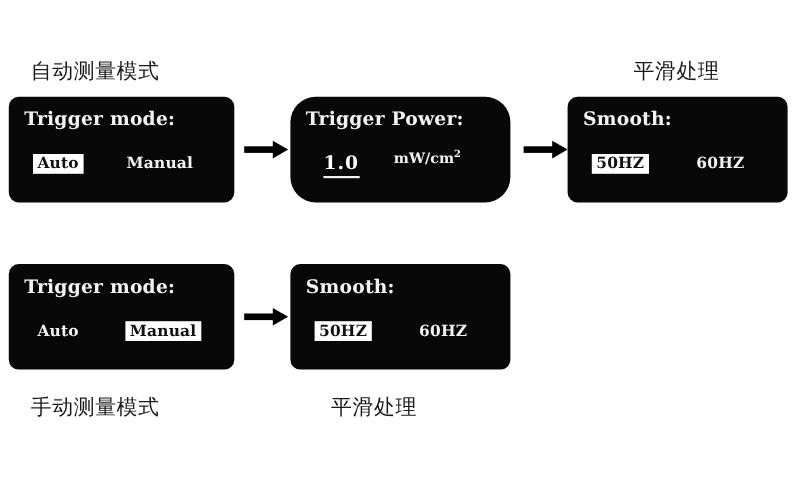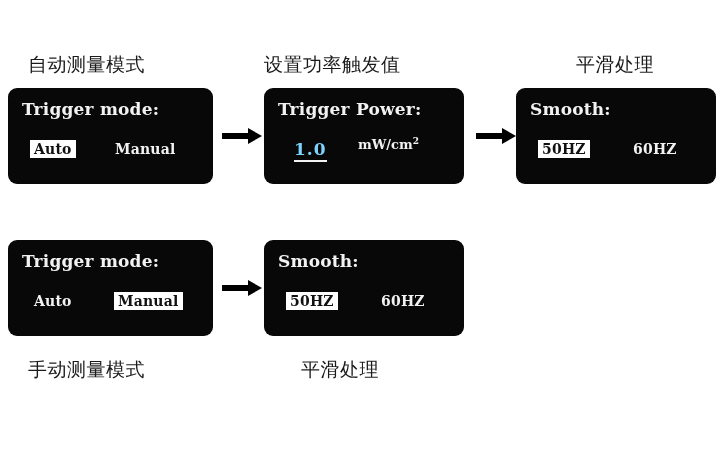--- a/index.html
+++ b/index.html
@@ -70,21 +70,21 @@
   }
   .unit sup {
     font-size: 9px;
     vertical-align: super;
   }
   .value {
     position: absolute;
     font-family: "DejaVu Serif", serif;
     font-weight: bold;
     font-size: 17px;
-    color: #7dd3fc;
+    color: #ffffff;
     white-space: nowrap;
     border-bottom: 2px solid #f2f2f2;
     padding-bottom: 1px;
     letter-spacing: 1px;
   }
   .arrow {
     position: absolute;
     height: 16px;
   }
   .arrow .shaft {
@@ -103,35 +103,34 @@
     border-bottom: 8px solid transparent;
     border-left: 14px solid #000000;
   }
 </style>
 </head>
 <body>
 
 <div class="stage">
 
   <div class="caption" style="left:28px; top:52px;">自动测量模式</div>
-  <div class="caption" style="left:264px; top:52px;">设置功率触发值</div>
   <div class="caption" style="left:576px; top:52px;">平滑处理</div>
 
   <div class="screen" style="left:8px; top:88px; width:205px; height:96px;">
     <div class="title">Trigger mode:</div>
     <div class="opt sel" style="left:22px; top:52px;">Auto</div>
     <div class="opt" style="left:107px; top:53px;">Manual</div>
   </div>
 
   <div class="arrow" style="left:222px; top:128px; width:40px;">
     <div class="shaft" style="width:28px;"></div>
     <div class="head" style="left:26px;"></div>
   </div>
 
-  <div class="screen" style="left:264px; top:88px; width:200px; height:96px;">
+  <div class="screen" style="left:264px; top:88px; width:200px; height:96px;border-radius:23px;">
     <div class="title">Trigger Power:</div>
     <div class="value" style="left:30px; top:51px;">1.0</div>
     <div class="unit" style="left:94px; top:48px;"><span>mW/cm</span><sup>2</sup></div>
   </div>
 
   <div class="arrow" style="left:476px; top:128px; width:40px;">
     <div class="shaft" style="width:28px;"></div>
     <div class="head" style="left:26px;"></div>
   </div>
 

